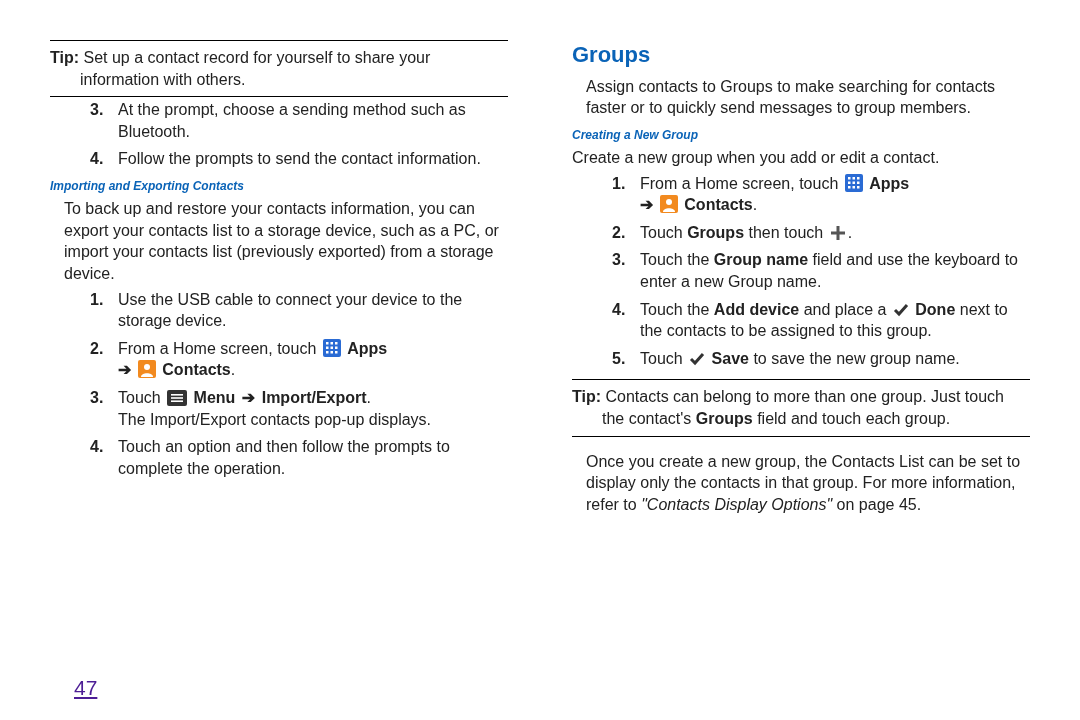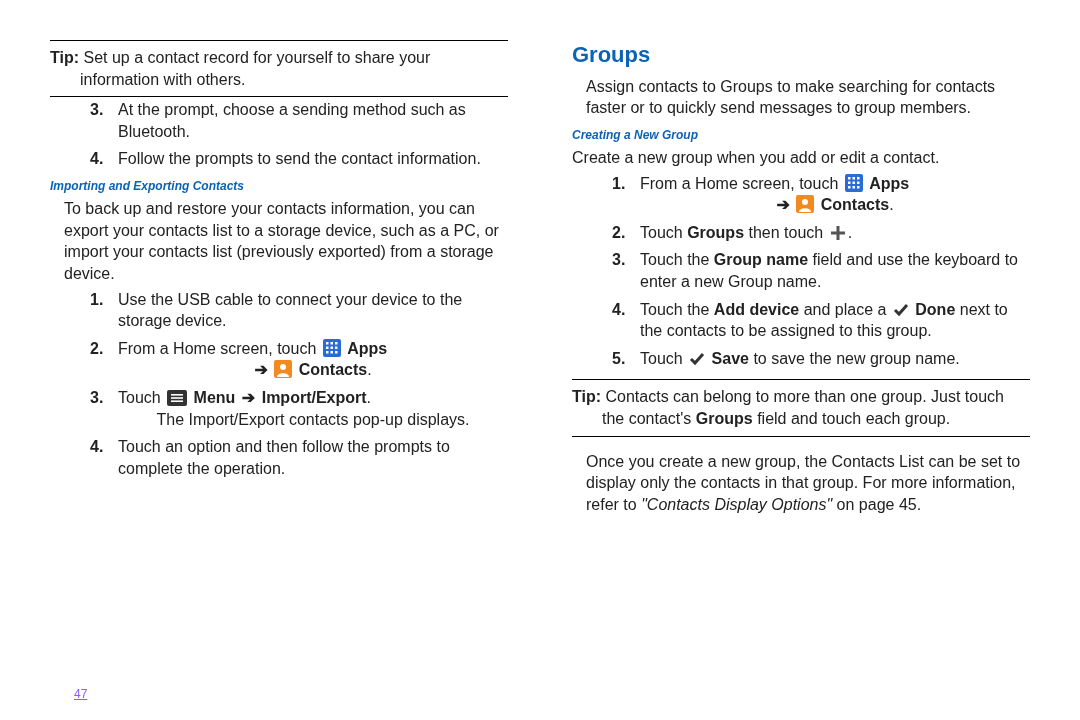--- a/index.html
+++ b/index.html
@@ -62,37 +62,36 @@
   }
   ol.steps > li::before {
     content: counter(stepnum) ".";
     font-weight: bold;
     position: absolute;
     left: 0;
     top: 0;
   }
   ol.steps > li .sub {
     display: block;
-    text-align: center;
   }
   .b { font-weight: bold; margin-top: 44px; }
   .i { font-style: italic; }
   .arrow { font-weight: bold; }
   .icon {
     display: inline-block;
     vertical-align: -3px;
     margin: 0 2px;
   }
   .icon svg { display: block; }
   .page-num {
     position: absolute;
     left: 74px;
     bottom: 18px;
-    font-size: 12px;
-    color: #8b5cf6;
+    font-size: 21px;
+    color: #4c1d95;
     text-decoration: underline;
   }
   .after {
     margin-top: 14px;
     margin-left: 14px;
   }
 </style>
 </head>
 <body>
 

